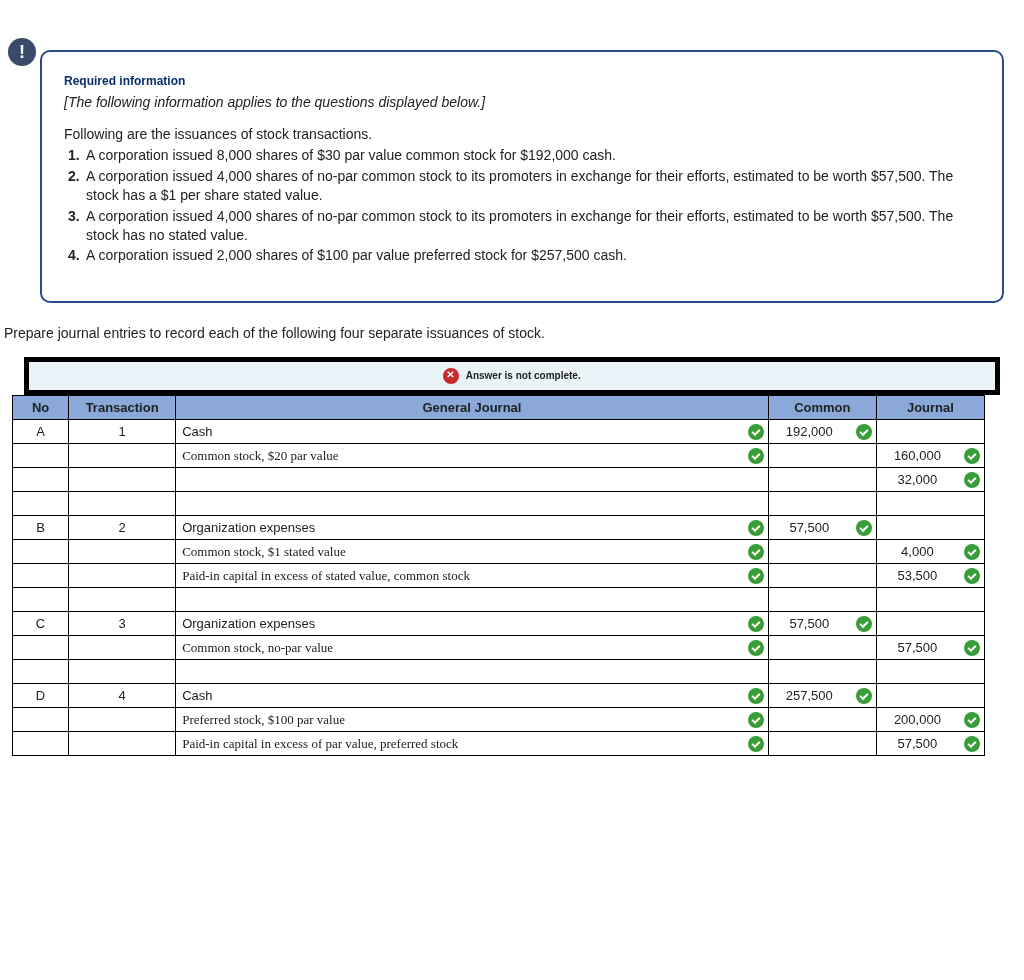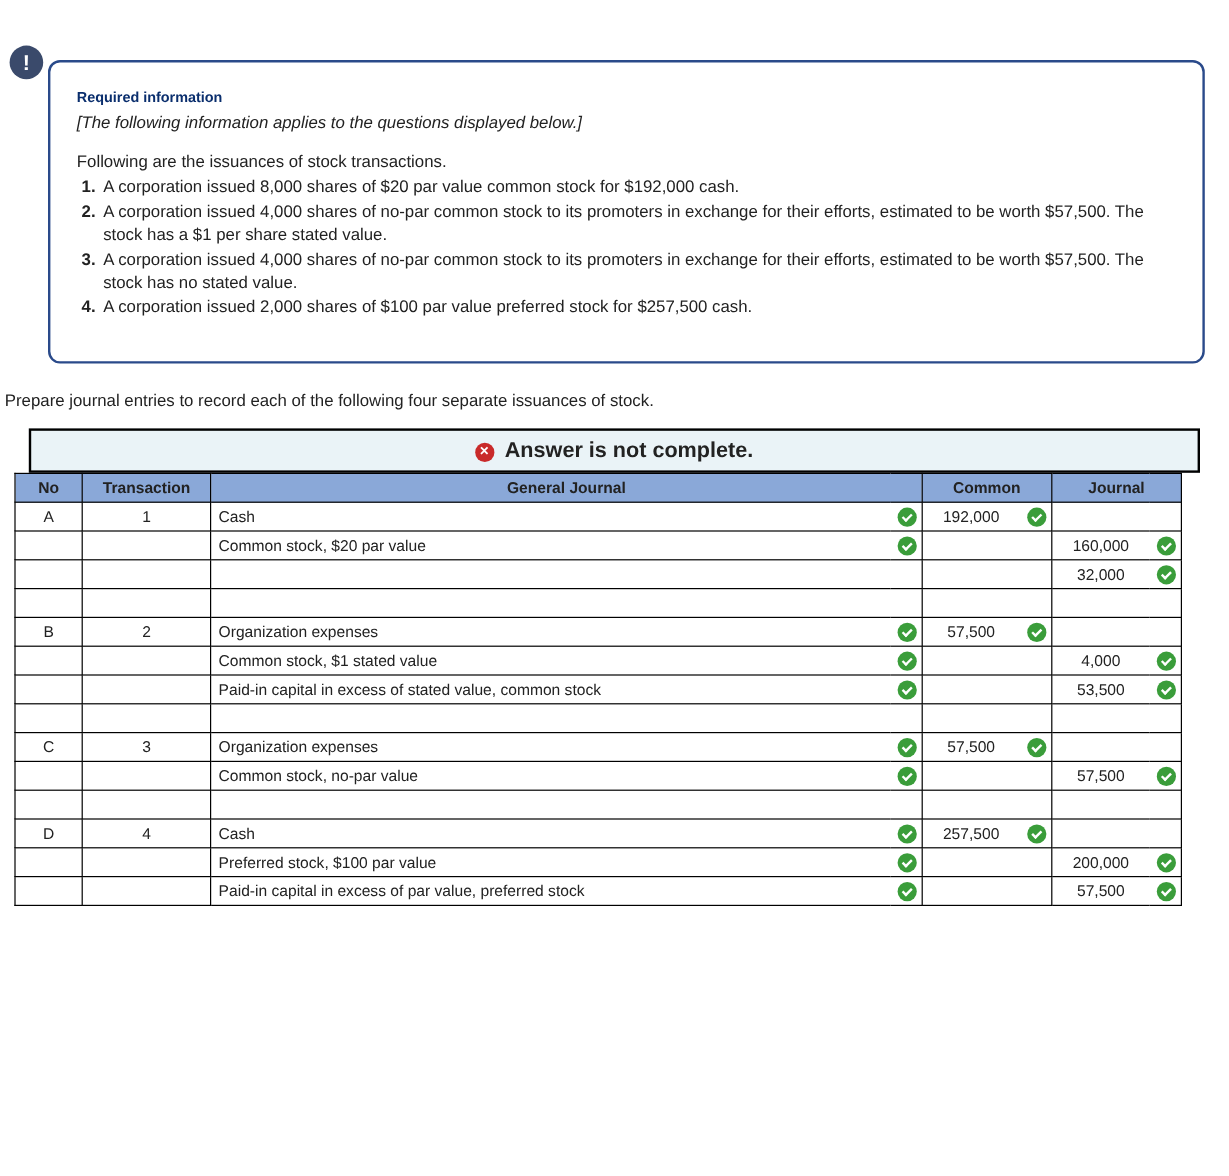--- a/index.html
+++ b/index.html
@@ -60,26 +60,26 @@
     line-height: 1.35;
   }
   ol.items li .num {
     font-weight: bold;
   }
   .prepare-line {
     margin: 22px 0 16px 4px;
   }
   .answer-bar {
     margin: 0 12px 0 12px;
-    border: 2px solid #000000;
+    border: 5px solid #000000;
     background: #eaf3f7;
     padding: 6px 0;
     text-align: center;
     font-weight: bold;
-    font-size: 18px;
+    font-size: 10px;
   }
   .answer-bar .x-icon {
     display: inline-block;
     width: 16px; height: 16px;
     background: #c92a2a;
     border-radius: 50%;
     vertical-align: middle;
     margin-right: 4px;
     position: relative;
   }
@@ -113,21 +113,21 @@
   col.c-no { width: 55px; }
   col.c-txn { width: 105px; }
   col.c-gj { width: 555px; }
   col.c-chk { width: 26px; }
   col.c-debit { width: 80px; }
   col.c-dchk { width: 26px; }
   col.c-credit { width: 80px; }
   col.c-cchk { width: 26px; }
   td.center { text-align: center; }
   td.right { text-align: center; }
-  td.indent1 { padding-left: 22px; }
+  td.indent1 { padding-left: 22px; font-family: Liberation Serif, serif; }
   td.noborder-r { border-right: none !important; }
   td.chkcell {
     border-left: none !important;
     padding: 0;
     text-align: center;
     vertical-align: middle;
   }
   td.amtcell {
     border-right: none !important;
   }
@@ -154,21 +154,21 @@
 
 <div class="page">
 
   <div class="excl-badge">!</div>
 
   <div class="info-box">
     <div class="req-title">Required information</div>
     <div class="italic-line">[The following information applies to the questions displayed below.]</div>
     <div class="plain-line">Following are the issuances of stock transactions.</div>
     <ol class="items">
-      <li><span class="num">1. </span><span>A corporation issued 8,000 shares of $20 par value common stock for $192,000 cash.</span></li>
+      <li><span class="num">1. </span><span>A corporation issued 8,000 shares of $30 par value common stock for $192,000 cash.</span></li>
       <li><span class="num">2. </span><span>A corporation issued 4,000 shares of no-par common stock to its promoters in exchange for their efforts, estimated to be worth $57,500. The stock has a $1 per share stated value.</span></li>
       <li><span class="num">3. </span><span>A corporation issued 4,000 shares of no-par common stock to its promoters in exchange for their efforts, estimated to be worth $57,500. The stock has no stated value.</span></li>
       <li><span class="num">4. </span><span>A corporation issued 2,000 shares of $100 par value preferred stock for $257,500 cash.</span></li>
     </ol>
     <style>ol.items{list-style:none;padding-left:4px}ol.items li{position:relative;padding-left:18px}ol.items li .num{position:absolute;left:0}</style>
   </div>
 
   <div class="prepare-line">Prepare journal entries to record each of the following four separate issuances of stock.</div>
 
   <div class="journal-wrap">

